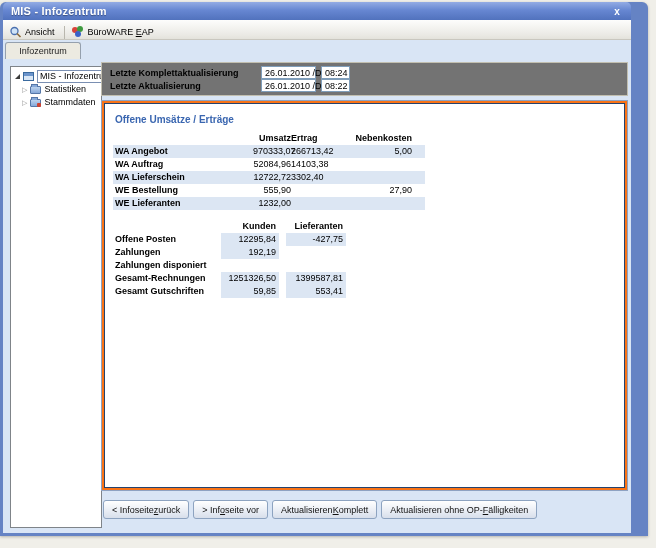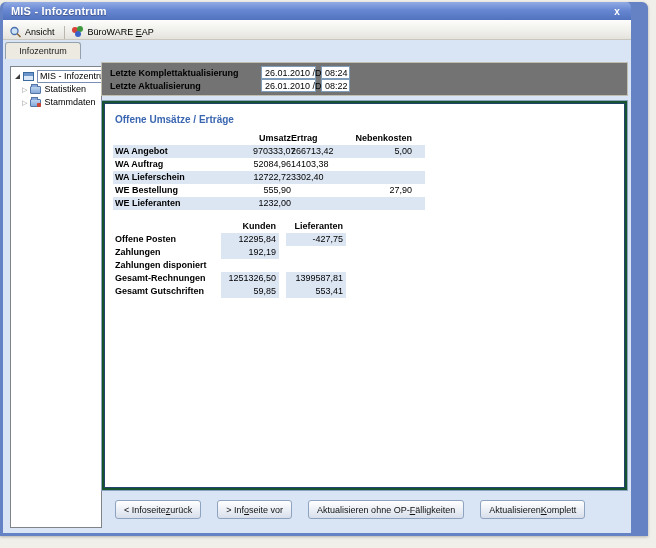--- a/index.html
+++ b/index.html
@@ -77,21 +77,21 @@
     display:flex; flex-direction:column; justify-content:space-between;
   }
   .date-row { display:flex; align-items:center; height:13px; }
   .date-label { width:151px; font-weight:bold; }
   .field { background:#fff; border:1px solid #7f9db9; height:13px; display:flex; align-items:center; padding:0 3px; white-space:nowrap; }
   .field-date { width:55px; }
   .field-time { width:29px; margin-left:5px; }
   
   .main-panel {
     position:absolute; left:98px; top:60px; width:527px; height:391px;
-    background:#14532d; border:1px solid #8ea2c2; padding:2px;
+    background:#f97316; border:1px solid #8ea2c2; padding:2px;
   }
   .main-inner { background:#fff; border:1px solid #24426e; height:100%; overflow:hidden; }
   .panel-title { color:#3a66b0; font-weight:bold; font-size:10px; margin:10px 0 0 10px; }
   .tbl { margin-left:8px; }
   .t1 { margin-top:7px; width:312px; }
   .t2 { margin-top:10px; width:312px; }
   .trow { display:flex; height:13px; line-height:13px; align-items:center; }
   .trow.stripe { background:#dce6f3; }
   .trow .lbl { font-weight:bold; padding-left:2px; }
   .t1 .lbl { width:140px; }
@@ -103,21 +103,21 @@
   .t2 .c1 { width:58px; text-align:right; padding-right:3px; }
   .t2 .gap { width:7px; }
   .t2 .c2 { width:60px; text-align:right; padding-right:3px; }
   .t2 .hdr { font-weight:bold; }
   .t2 .cellbg { background:#dce6f3; }
   
   .footer { position:absolute; left:100px; top:460px; display:flex; gap:4px; }
   .btn {
     height:19px; padding:0 8px; display:flex; align-items:center; white-space:nowrap;
     background:linear-gradient(180deg,#ffffff,#eaeef5 55%,#d8dfeb);
-    border:1px solid #8da3c0; border-radius:3px; color:#111;margin-left:12px;
+    border:1px solid #8da3c0; border-radius:3px; color:#111;
   }
   .key { text-decoration:underline; }
 </style>
 </head>
 <body>
 
 <div class="window">
   <div class="titlebar">
     <span class="title-text">MIS - Infozentrum</span>
     <span class="close-btn">x</span>
@@ -272,26 +272,26 @@
             <span>&lt; Infoseite </span>
             <span class="key">z</span>
             <span>urück</span>
           </div>
         <div class="btn">
             <span>&gt; Inf</span>
             <span class="key">o</span>
             <span>seite vor</span>
           </div>
         <div class="btn">
+            <span>Aktualisieren </span>
+            <span class="key">K</span>
+            <span>omplett</span>
+          </div>
+        <div class="btn">
             <span>Aktualisieren ohne OP-</span>
             <span class="key">F</span>
             <span>älligkeiten</span>
           </div>
-        <div class="btn">
-            <span>Aktualisieren </span>
-            <span class="key">K</span>
-            <span>omplett</span>
-          </div>
       </div>
 
     </div>
   </div>
 </div>
 
 </body></html>

